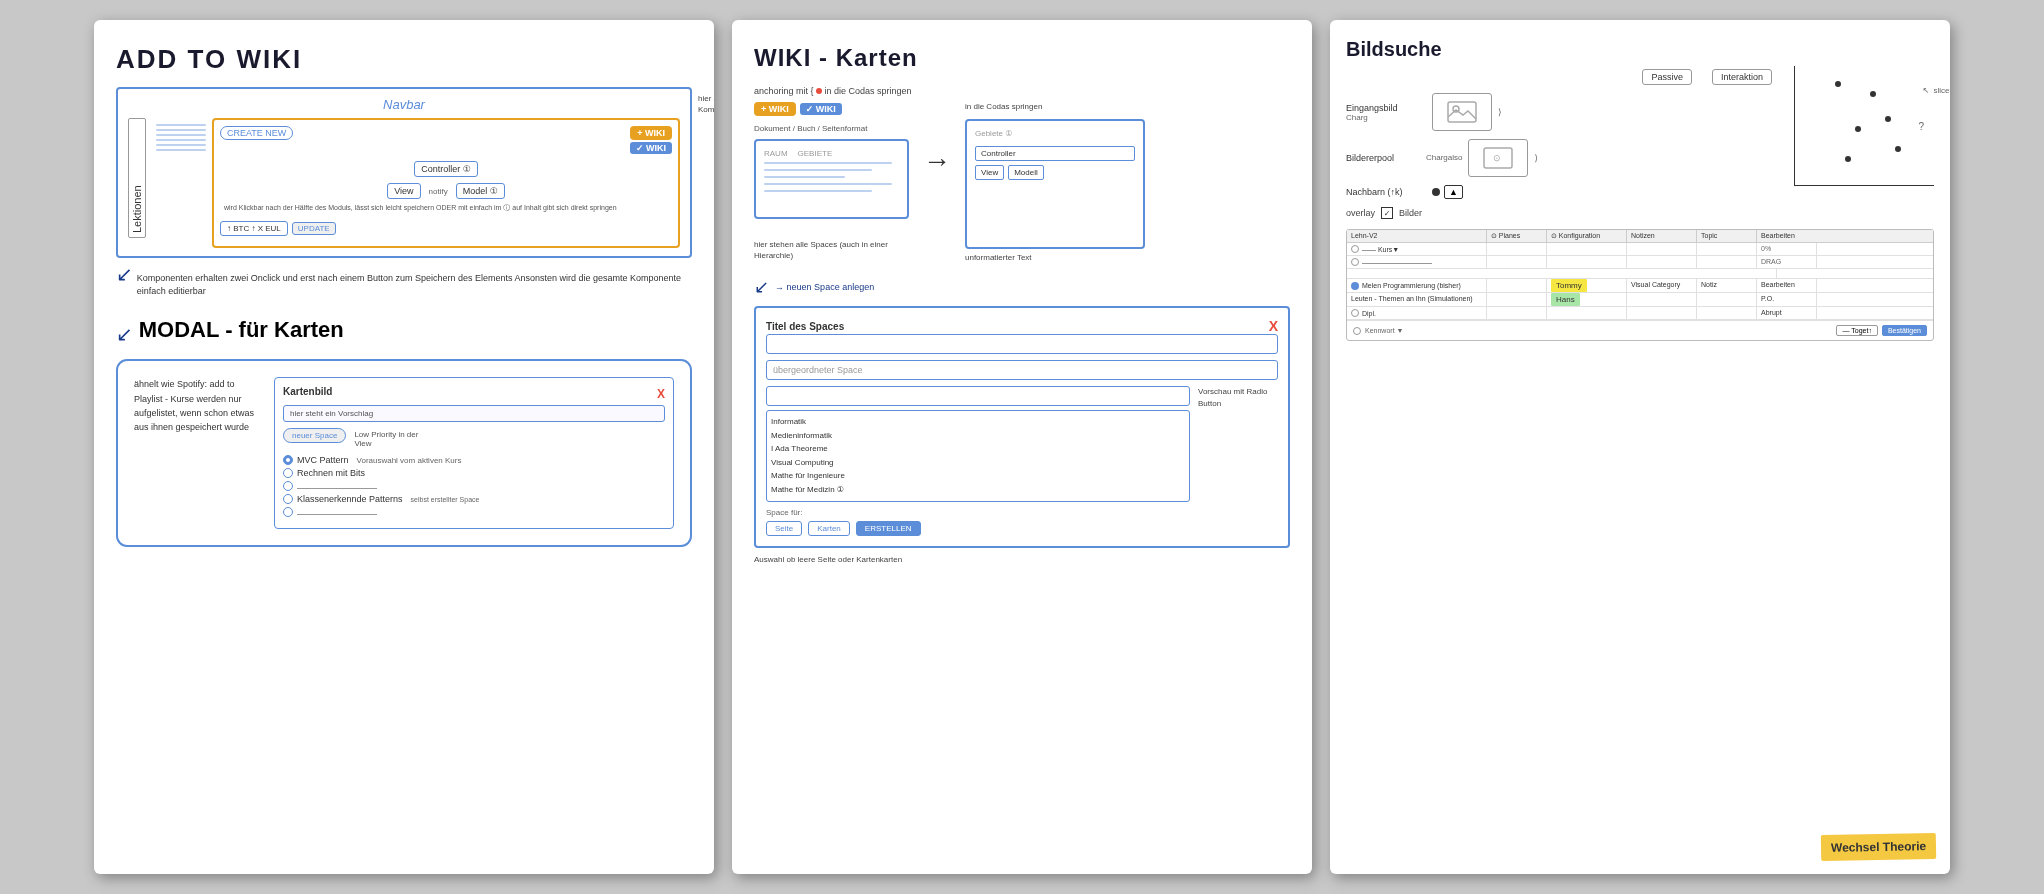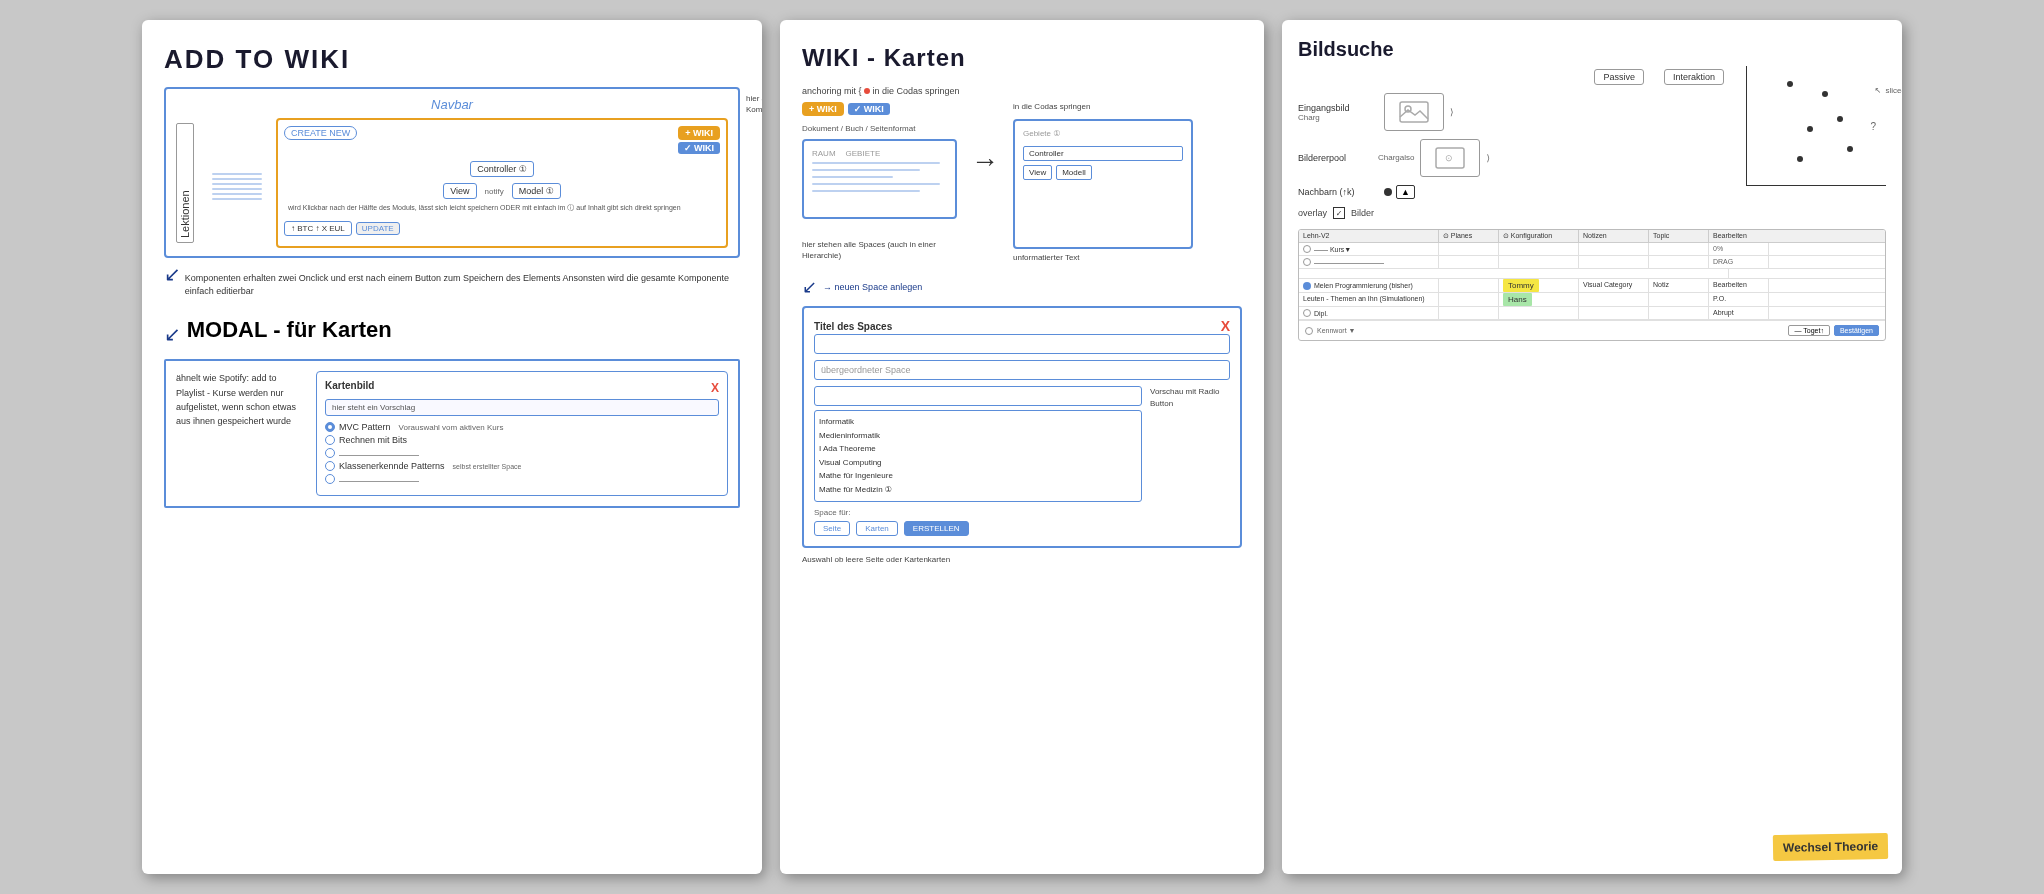--- a/index.html
+++ b/index.html
@@ -24,21 +24,21 @@
       overflow: hidden;
     }
 
     .page-left {
       width: 620px;
       height: 854px;
       padding: 24px 22px;
     }
 
     .page-middle {
-      width: 484px;
+      width: 580px;
       height: 854px;
       padding: 24px 22px;
     }
 
     .page-right {
       width: 620px;
       height: 854px;
       padding: 18px 16px;
     }
 
@@ -174,22 +174,22 @@
     
     .modal-section-title {
       font-size: 22px;
       font-weight: bold;
       color: #000000;
       margin-bottom: 8px;
     }
 
     .modal-outer {
       border: 2px solid #5b8dd9;
-      border-radius: 2px;
-      padding: 10px;
+      border-radius: 11px;
+      padding: 16px;
       display: flex;
       gap: 10px;
     }
 
     .modal-left-notes {
       font-size: 9px;
       color: #333;
       line-height: 1.6;
       width: 130px;
     }
@@ -603,21 +603,21 @@
 
   <div style="display:flex; align-items:baseline; gap:8px; margin-bottom:6px;">
     <span class="section-title-large">ADD TO WIKI</span>
   </div>
 
   <div class="navbar-box" style="position:relative;">
     <div class="navbar-label">Navbar</div>
 
     <div class="annotation-right" style="position:absolute; top:4px; right:-148px; font-size:8px; color:#444; line-height:1.4; width:140px;">hier ändert sich jeweils eine der Komponenten gegenüber</div>
 
-    <div style="display:flex; gap:14px; align-items:center;">
+    <div style="display:flex; gap:6px; align-items:flex-start;">
 
       <div class="lektionen-label">Lektionen</div>
 
       <div style="display:flex; flex-direction:column; gap:3px; margin-top:6px;">
         <div style="height:2px; width:50px; background:#5b8dd9; opacity:0.4; border-radius:1px;"></div>
         <div style="height:2px; width:50px; background:#5b8dd9; opacity:0.4; border-radius:1px;"></div>
         <div style="height:2px; width:50px; background:#5b8dd9; opacity:0.4; border-radius:1px;"></div>
         <div style="height:2px; width:50px; background:#5b8dd9; opacity:0.4; border-radius:1px;"></div>
         <div style="height:2px; width:50px; background:#5b8dd9; opacity:0.4; border-radius:1px;"></div>
         <div style="height:2px; width:50px; background:#5b8dd9; opacity:0.4; border-radius:1px;"></div>
@@ -671,20 +671,24 @@
     </div>
 
     <div class="modal-card-box">
       <div style="display:flex; justify-content:space-between; align-items:center; margin-bottom:4px;">
         <div class="modal-card-title">Kartenbild</div>
         <span style="font-size:12px; color:#e74c3c; font-weight:bold;">X</span>
       </div>
 
       <div class="modal-preview-box">hier steht ein Vorschlag</div>
 
+      <div style="display:flex; align-items:center; gap:8px; margin-bottom:6px;">
+        <button class="neuer-space-btn">neuer Space</button>
+        <div style="font-size:8px; color:#555; max-width:80px;">Low Priority in der View</div>
+      </div>
 
       <div>
         <div class="radio-item">
           <div class="radio-circle filled">
               <div class="radio-dot"></div>
             </div>
           <span>MVC Pattern</span>
           <span style="font-size:8px; color:#666; margin-left:4px;">Vorauswahl vom aktiven Kurs</span>
         </div>
         <div class="radio-item">

